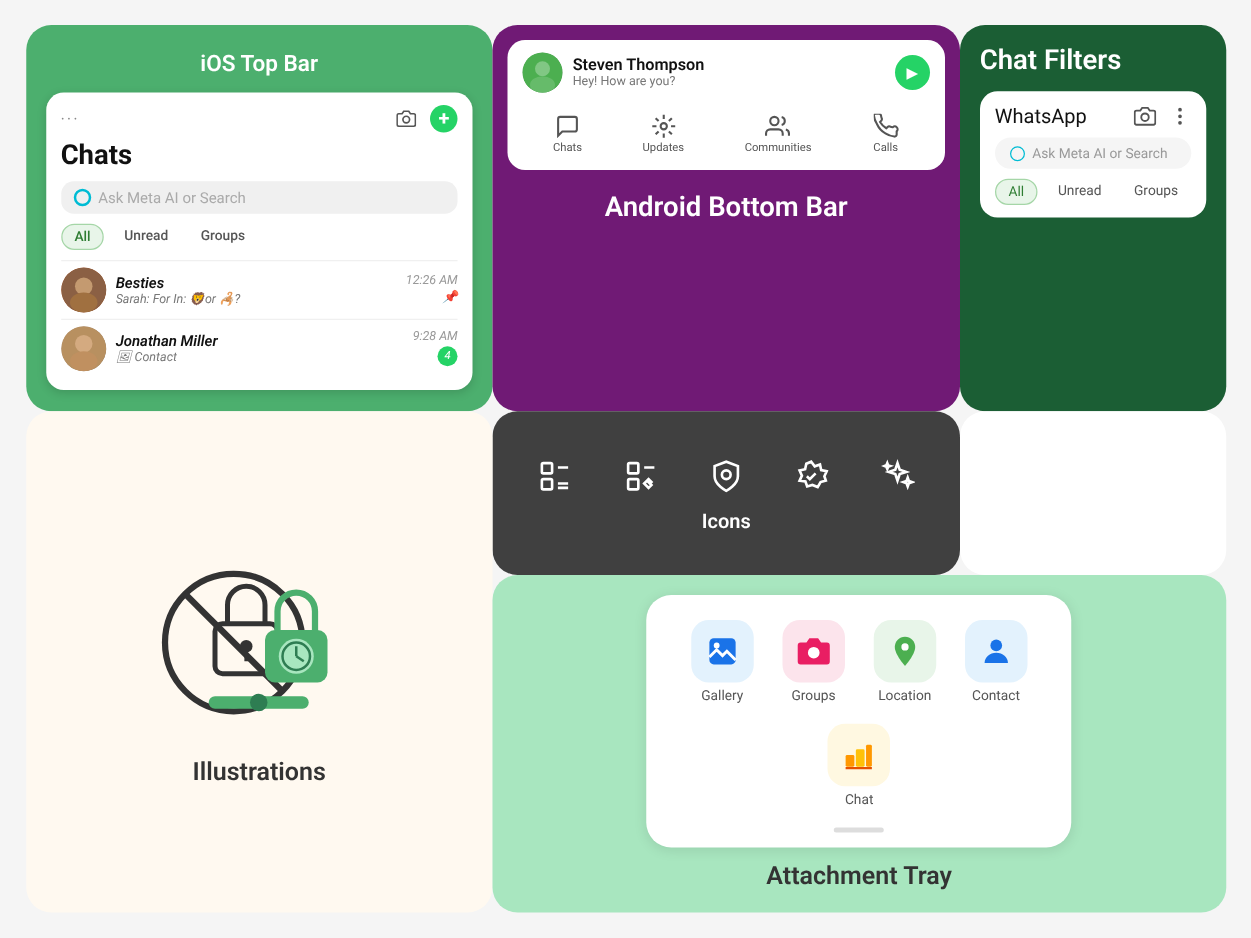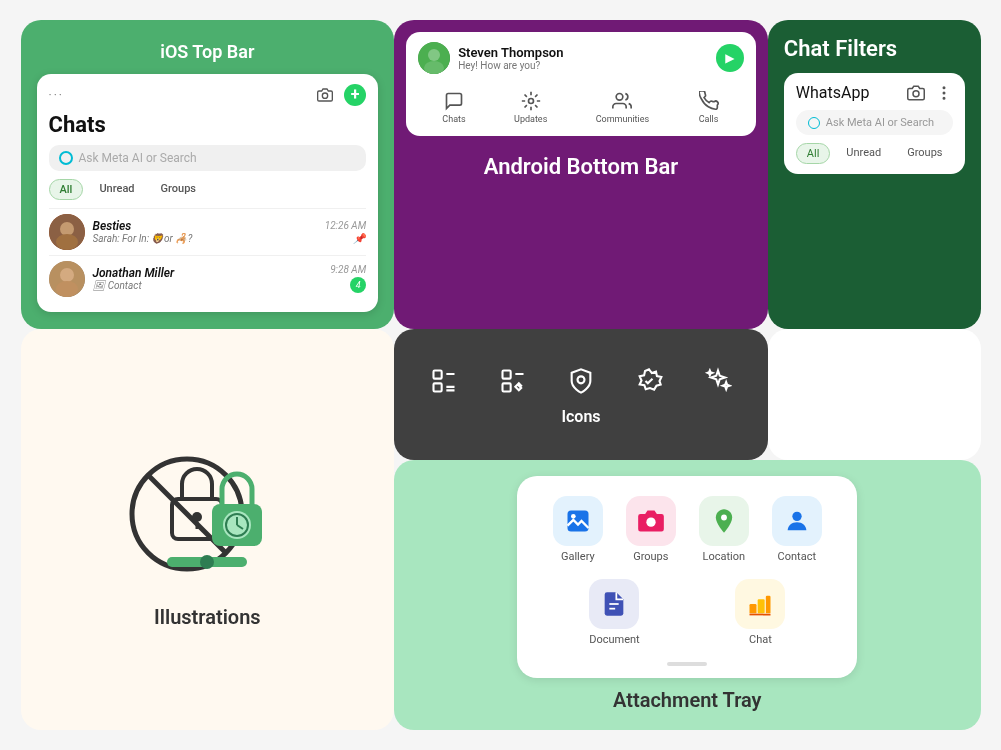--- a/index.html
+++ b/index.html
@@ -655,31 +655,20 @@
             <svg width="28" height="28" viewBox="0 0 24 24" fill="none">
                 <circle cx="12" cy="8" r="4" fill="#1a73e8"></circle>
                 <path d="M4 20c0-4 3.58-7 8-7s8 3 8 7" fill="#1a73e8"></path>
               </svg>
           </div>
           <span class="attachment-item-label">Contact</span>
         </div>
       </div>
       <div class="attachment-row">
         <div class="attachment-item">
-          <div class="attachment-icon-wrap att-document">
-            <svg width="28" height="28" viewBox="0 0 24 24" fill="none">
-                <path d="M14 2H6a2 2 0 00-2 2v16a2 2 0 002 2h12a2 2 0 002-2V8z" fill="#3f51b5"></path>
-                <polyline points="14 2 14 8 20 8" fill="none" stroke="white" stroke-width="1.5"></polyline>
-                <line x1="8" y1="12" x2="16" y2="12" stroke="white" stroke-width="1.5"></line>
-                <line x1="8" y1="16" x2="13" y2="16" stroke="white" stroke-width="1.5"></line>
-              </svg>
-          </div>
-          <span class="attachment-item-label">Document</span>
-        </div>
-        <div class="attachment-item">
           <div class="attachment-icon-wrap att-poll">
             <svg width="28" height="28" viewBox="0 0 24 24" fill="none">
                 <rect x="3" y="12" width="6" height="8" rx="1" fill="#ff9800"></rect>
                 <rect x="10" y="8" width="6" height="12" rx="1" fill="#ffc107"></rect>
                 <rect x="17" y="5" width="4" height="15" rx="1" fill="#ff9800"></rect>
                 <line x1="3" y1="21" x2="21" y2="21" stroke="#e65100" stroke-width="1.5"></line>
               </svg>
           </div>
           <span class="attachment-item-label">Chat</span>
         </div>

